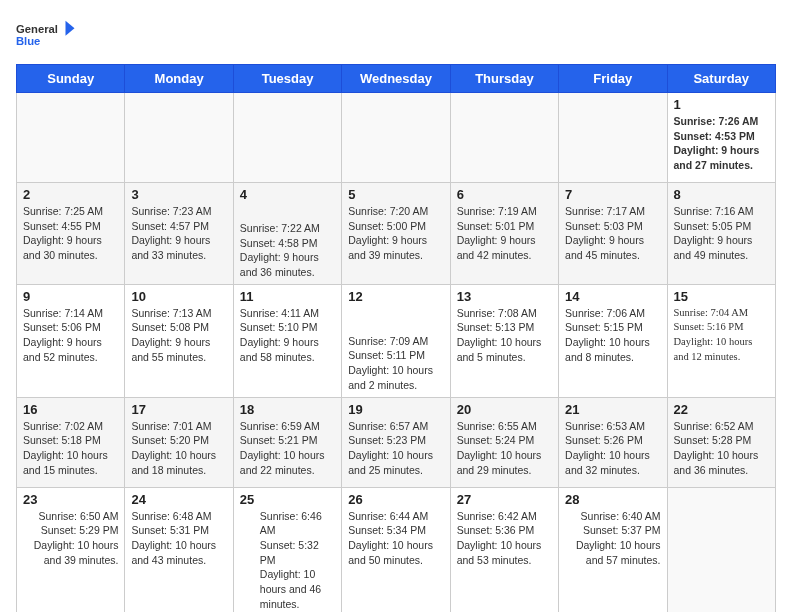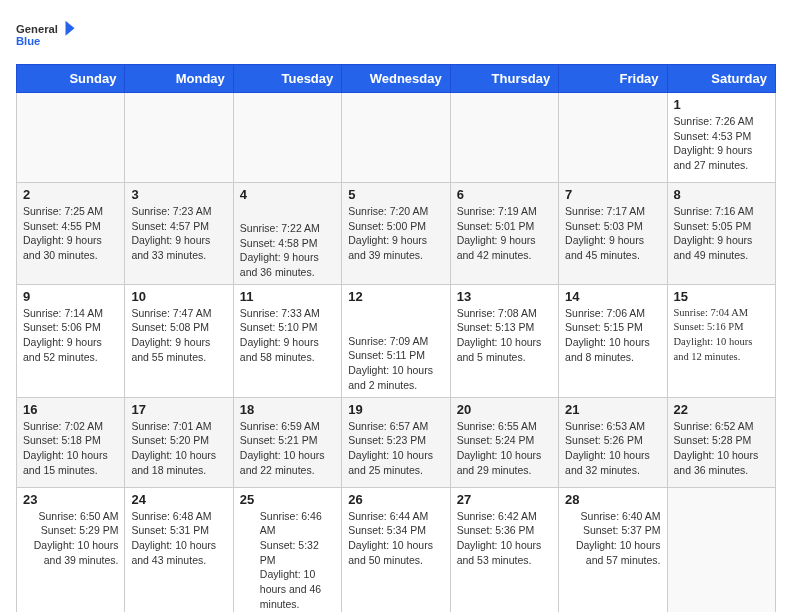--- a/index.html
+++ b/index.html
@@ -37,21 +37,21 @@
       width: 100%;
       border-collapse: collapse;
       table-layout: fixed;
     }
     .calendar th {
       background: #2563eb;
       color: #fff;
       font-size: 13px;
       font-weight: bold;
       padding: 6px 8px;
-      text-align: right;
+      text-align: center;
       border: 1px solid #1d4ed8;
     }
     .calendar td {
       border: 1px solid #ccc;
       vertical-align: top;
       padding: 4px 6px;
       font-size: 11px;
       color: #333;
       height: 90px;
       background: #fff;
@@ -107,21 +107,21 @@
   <tbody id="calendar-body">
   <tr>
         <td class="empty"></td>
         <td class="empty"></td>
         <td class="empty"></td>
         <td class="empty"></td>
         <td class="empty"></td>
         <td class="empty"></td>
         <td>
           <span class="day-number">1</span>
-          <div class="day-info" style="white-space: pre-line;">Sunrise: 7:26 AM
+          <div class="day-info" style="white-space: pre-line; font-weight: bold;">Sunrise: 7:26 AM
 Sunset: 4:53 PM
 Daylight: 9 hours and 27 minutes.</div>
         </td>
       </tr>
       <tr class="alt-row">
         <td>
           <span class="day-number">2</span>
           <div class="day-info" style="white-space: pre-line;">Sunrise: 7:25 AM
 Sunset: 4:55 PM
 Daylight: 9 hours and 30 minutes.</div>
@@ -165,27 +165,27 @@
       </tr>
       <tr>
         <td>
           <span class="day-number">9</span>
           <div class="day-info" style="white-space: pre-line;">Sunrise: 7:14 AM
 Sunset: 5:06 PM
 Daylight: 9 hours and 52 minutes.</div>
         </td>
         <td>
           <span class="day-number">10</span>
-          <div class="day-info" style="white-space: pre-line;">Sunrise: 7:47 AM
+          <div class="day-info" style="white-space: pre-line;">Sunrise: 7:13 AM
 Sunset: 5:08 PM
 Daylight: 9 hours and 55 minutes.</div>
         </td>
         <td>
           <span class="day-number">11</span>
-          <div class="day-info" style="white-space: pre-line;">Sunrise: 7:33 AM
+          <div class="day-info" style="white-space: pre-line;">Sunrise: 4:11 AM
 Sunset: 5:10 PM
 Daylight: 9 hours and 58 minutes.</div>
         </td>
         <td>
           <span class="day-number">12</span>
           <div class="day-info" style="white-space: pre-line; margin-top: 30px;">Sunrise: 7:09 AM
 Sunset: 5:11 PM
 Daylight: 10 hours and 2 minutes.</div>
         </td>
         <td>

